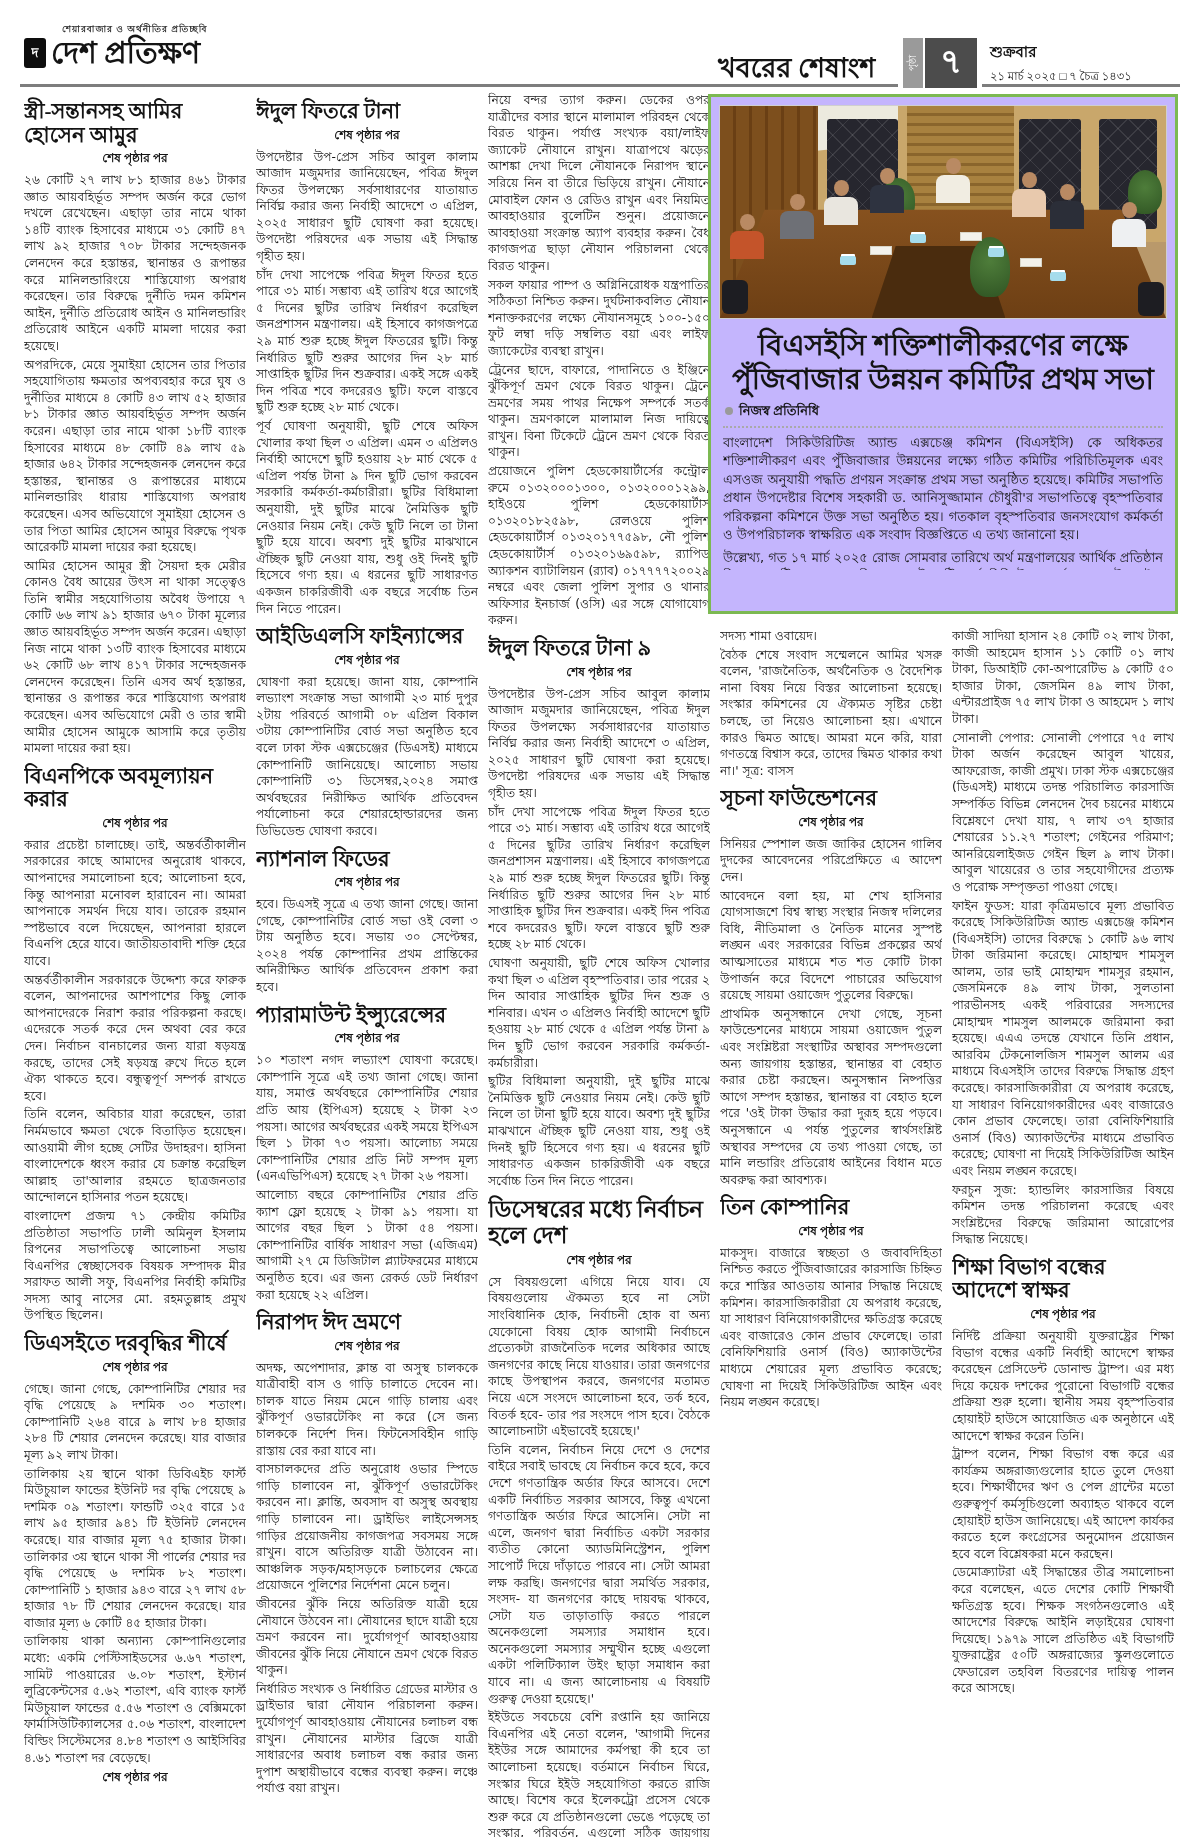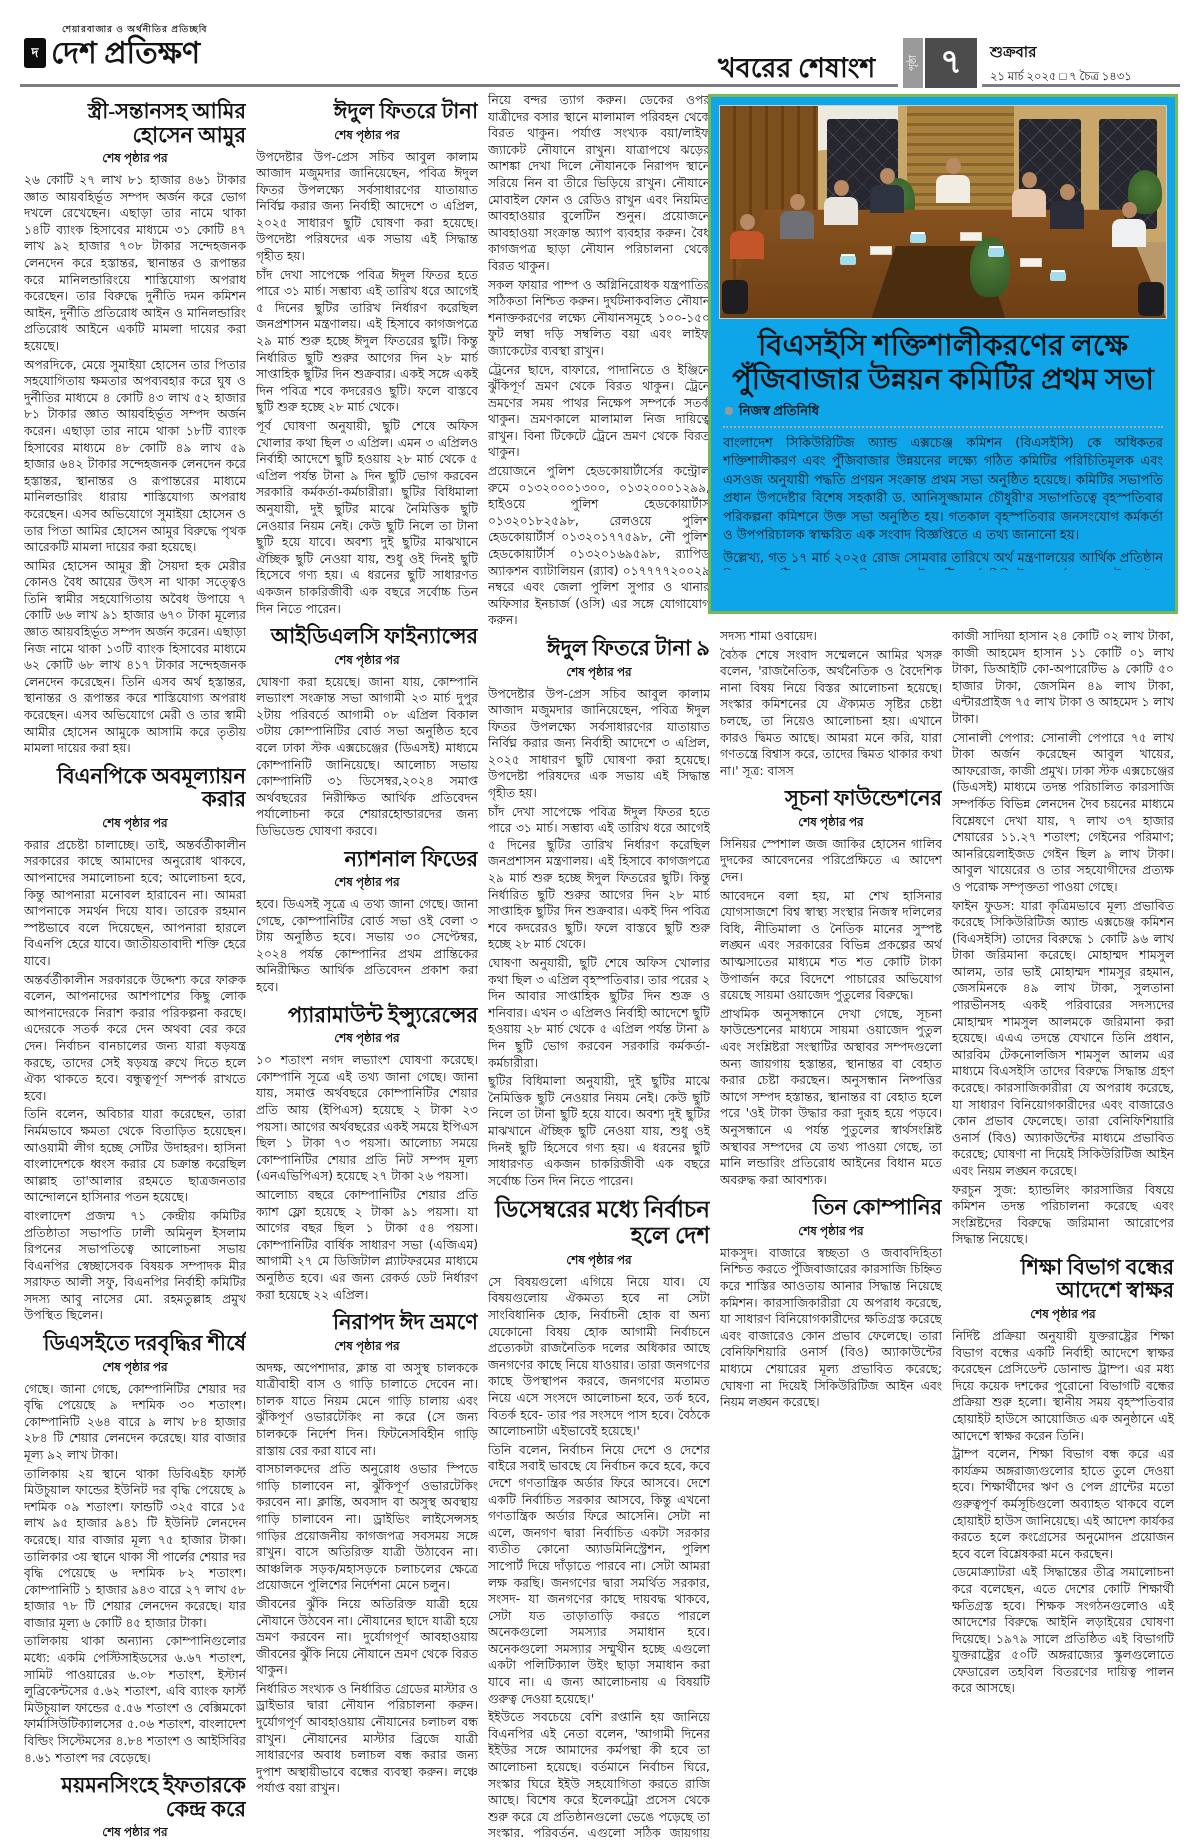--- a/index.html
+++ b/index.html
@@ -20,28 +20,28 @@
            color:#fff;font-size:34px;font-weight:bold;display:flex;align-items:center;justify-content:center;}
   .dateblock{position:absolute;left:990px;top:40px;width:200px;}
   .day{font-size:15px;font-weight:bold;}
   .date{font-size:11.5px;margin-top:3px;}
   .rule-l{position:absolute;left:20px;top:84px;width:878px;height:3px;background:#7d7d7d;}
   .rule-r{position:absolute;left:982px;top:84px;width:198px;height:3px;background:#7d7d7d;}
   
   .col{position:absolute;top:92px;width:222px;height:1745px;overflow:hidden;}
   #col1{left:24px;} #col2{left:256px;} #col3{left:488px;}
   #col4{left:720px;top:628px;height:1209px;} #col5{left:952px;top:628px;height:1209px;}
-  .art-h{font-size:21px;font-weight:bold;text-align:right;line-height:1.12;margin:8px 0 2px;}
+  .art-h{font-size:21px;font-weight:bold;text-align:left;line-height:1.12;margin:8px 0 2px;}
   .art-h.lg{font-size:23px;}
   .art-sub{font-size:12px;font-weight:bold;text-align:center;margin:0 0 3px;}
   .art-p{font-size:12.2px;line-height:1.36;text-align:justify;margin:0 0 2px;text-indent:0;
          font-family:"DejaVu Sans","Liberation Sans",sans-serif;}
   
   .feature{position:absolute;left:708px;top:94px;width:470px;height:520px;border:3px solid #7cb952;
-           background:#0ea5e9;box-sizing:border-box;}
+           background:#c4b5fd;box-sizing:border-box;}
   .photo{position:relative;margin:8px 8px 0 8px;height:212px;background:#b9996b;overflow:hidden;border:1px solid #cfcfcf;}
   .ph-ceiling{position:absolute;left:0;top:0;width:40%;height:26%;background:#eceade;transform:skewY(-6deg);transform-origin:left top;}
   .ph-wood{position:absolute;left:0;top:0;width:22%;height:100%;
            background:repeating-linear-gradient(90deg,#7d4f1d 0 13px,#6a3f14 13px 16px);}
   .ph-wall{position:absolute;left:22%;top:0;right:0;height:64%;background:#c9a76b;}
   .ph-slats{position:absolute;left:42%;top:0;width:24%;height:60%;
             background:repeating-linear-gradient(0deg,#a8813f 0 7px,#8a652c 7px 10px);}
   .qpanel{position:absolute;top:6%;height:52%;background:#26262e;border-radius:3px;
           background-image:repeating-linear-gradient(45deg,rgba(255,255,255,.10) 0 1px,transparent 1px 14px),
                            repeating-linear-gradient(-45deg,rgba(255,255,255,.10) 0 1px,transparent 1px 14px);}
@@ -100,21 +100,20 @@
       <div class="art-sub">শেষ পৃষ্ঠার পর</div>
       <p class="art-p">করার প্রচেষ্টা চালাচ্ছে। তাই, অন্তর্বর্তীকালীন সরকারের কাছে আমাদের অনুরোধ থাকবে, আপনাদের সমালোচনা হবে; আলোচনা হবে, কিন্তু আপনারা মনোবল হারাবেন না। আমরা আপনাকে সমর্থন দিয়ে যাব। তারেক রহমান স্পষ্টভাবে বলে দিয়েছেন, আপনারা হারলে বিএনপি হেরে যাবে। জাতীয়তাবাদী শক্তি হেরে যাবে।</p>
       <p class="art-p">অন্তর্বর্তীকালীন সরকারকে উদ্দেশ্য করে ফারুক বলেন, আপনাদের আশপাশের কিছু লোক আপনাদেরকে নিরাশ করার পরিকল্পনা করছে। এদেরকে সতর্ক করে দেন অথবা বের করে দেন। নির্বাচন বানচালের জন্য যারা ষড়যন্ত্র করছে, তাদের সেই ষড়যন্ত্র রুখে দিতে হলে ঐক্য থাকতে হবে। বন্ধুত্বপূর্ণ সম্পর্ক রাখতে হবে।</p>
       <p class="art-p">তিনি বলেন, অবিচার যারা করেছেন, তারা নির্মমভাবে ক্ষমতা থেকে বিতাড়িত হয়েছেন। আওয়ামী লীগ হচ্ছে সেটির উদাহরণ। হাসিনা বাংলাদেশকে ধ্বংস করার যে চক্রান্ত করেছিল আল্লাহ তা'আলার রহমতে ছাত্রজনতার আন্দোলনে হাসিনার পতন হয়েছে।</p>
       <p class="art-p">বাংলাদেশ প্রজন্ম ৭১ কেন্দ্রীয় কমিটির প্রতিষ্ঠাতা সভাপতি ঢালী অমিনুল ইসলাম রিপনের সভাপতিত্বে আলোচনা সভায় বিএনপির স্বেচ্ছাসেবক বিষয়ক সম্পাদক মীর সরাফত আলী সফু, বিএনপির নির্বাহী কমিটির সদস্য আবু নাসের মো. রহমতুল্লাহ প্রমুখ উপস্থিত ছিলেন।</p>
       <div class="art-h">ডিএসইতে দরবৃদ্ধির শীর্ষে</div>
       <div class="art-sub">শেষ পৃষ্ঠার পর</div>
       <p class="art-p">গেছে। জানা গেছে, কোম্পানিটির শেয়ার দর বৃদ্ধি পেয়েছে ৯ দশমিক ৩০ শতাংশ। কোম্পানিটি ২৬৪ বারে ৯ লাখ ৮৪ হাজার ২৮৪ টি শেয়ার লেনদেন করেছে। যার বাজার মূল্য ৯২ লাখ টাকা।</p>
       <p class="art-p">তালিকায় ২য় স্থানে থাকা ডিবিএইচ ফার্স্ট মিউচুয়াল ফান্ডের ইউনিট দর বৃদ্ধি পেয়েছে ৯ দশমিক ০৯ শতাংশ। ফান্ডটি ৩২৫ বারে ১৫ লাখ ৯৫ হাজার ৯৪১ টি ইউনিট লেনদেন করেছে। যার বাজার মূল্য ৭৫ হাজার টাকা। তালিকার ৩য় স্থানে থাকা সী পার্লের শেয়ার দর বৃদ্ধি পেয়েছে ৬ দশমিক ৮২ শতাংশ। কোম্পানিটি ১ হাজার ৯৪৩ বারে ২৭ লাখ ৫৮ হাজার ৭৮ টি শেয়ার লেনদেন করেছে। যার বাজার মূল্য ৬ কোটি ৪৫ হাজার টাকা।</p>
       <p class="art-p">তালিকায় থাকা অন্যান্য কোম্পানিগুলোর মধ্যে: একমি পেস্টিসাইডসের ৬.৬৭ শতাংশ, সামিট পাওয়ারের ৬.০৮ শতাংশ, ইস্টার্ন লুব্রিকেন্টসের ৫.৬২ শতাংশ, এবি ব্যাংক ফার্স্ট মিউচুয়াল ফান্ডের ৫.৫৬ শতাংশ ও বেক্সিমকো ফার্মাসিউটিক্যালসের ৫.০৬ শতাংশ, বাংলাদেশ বিল্ডিং সিস্টেমসের ৪.৮৪ শতাংশ ও আইসিবির ৪.৬১ শতাংশ দর বেড়েছে।</p>
-      <div class="art-h">ময়মনসিংহে ইফতারকে কেন্দ্র করে</div>
       <div class="art-sub">শেষ পৃষ্ঠার পর</div>
     </div>
   <div class="col" id="col2">
       <div class="art-h">ঈদুল ফিতরে টানা</div>
       <div class="art-sub">শেষ পৃষ্ঠার পর</div>
       <p class="art-p">উপদেষ্টার উপ-প্রেস সচিব আবুল কালাম আজাদ মজুমদার জানিয়েছেন, পবিত্র ঈদুল ফিতর উপলক্ষ্যে সর্বসাধারণের যাতায়াত নির্বিঘ্ন করার জন্য নির্বাহী আদেশে ৩ এপ্রিল, ২০২৫ সাধারণ ছুটি ঘোষণা করা হয়েছে। উপদেষ্টা পরিষদের এক সভায় এই সিদ্ধান্ত গৃহীত হয়।</p>
       <p class="art-p">চাঁদ দেখা সাপেক্ষে পবিত্র ঈদুল ফিতর হতে পারে ৩১ মার্চ। সম্ভাব্য এই তারিখ ধরে আগেই ৫ দিনের ছুটির তারিখ নির্ধারণ করেছিল জনপ্রশাসন মন্ত্রণালয়। এই হিসাবে কাগজপত্রে ২৯ মার্চ শুরু হচ্ছে ঈদুল ফিতরের ছুটি। কিন্তু নির্ধারিত ছুটি শুরুর আগের দিন ২৮ মার্চ সাপ্তাহিক ছুটির দিন শুক্রবার। একই সঙ্গে একই দিন পবিত্র শবে কদরেরও ছুটি। ফলে বাস্তবে ছুটি শুরু হচ্ছে ২৮ মার্চ থেকে।</p>
       <p class="art-p">পূর্ব ঘোষণা অনুযায়ী, ছুটি শেষে অফিস খোলার কথা ছিল ৩ এপ্রিল। এমন ৩ এপ্রিলও নির্বাহী আদেশে ছুটি হওয়ায় ২৮ মার্চ থেকে ৫ এপ্রিল পর্যন্ত টানা ৯ দিন ছুটি ভোগ করবেন সরকারি কর্মকর্তা-কর্মচারীরা। ছুটির বিধিমালা অনুযায়ী, দুই ছুটির মাঝে নৈমিত্তিক ছুটি নেওয়ার নিয়ম নেই। কেউ ছুটি নিলে তা টানা ছুটি হয়ে যাবে। অবশ্য দুই ছুটির মাঝখানে ঐচ্ছিক ছুটি নেওয়া যায়, শুধু ওই দিনই ছুটি হিসেবে গণ্য হয়। এ ধরনের ছুটি সাধারণত একজন চাকরিজীবী এক বছরে সর্বোচ্চ তিন দিন নিতে পারেন।</p>
       <div class="art-h">আইডিএলসি ফাইন্যান্সের</div>
       <div class="art-sub">শেষ পৃষ্ঠার পর</div>

